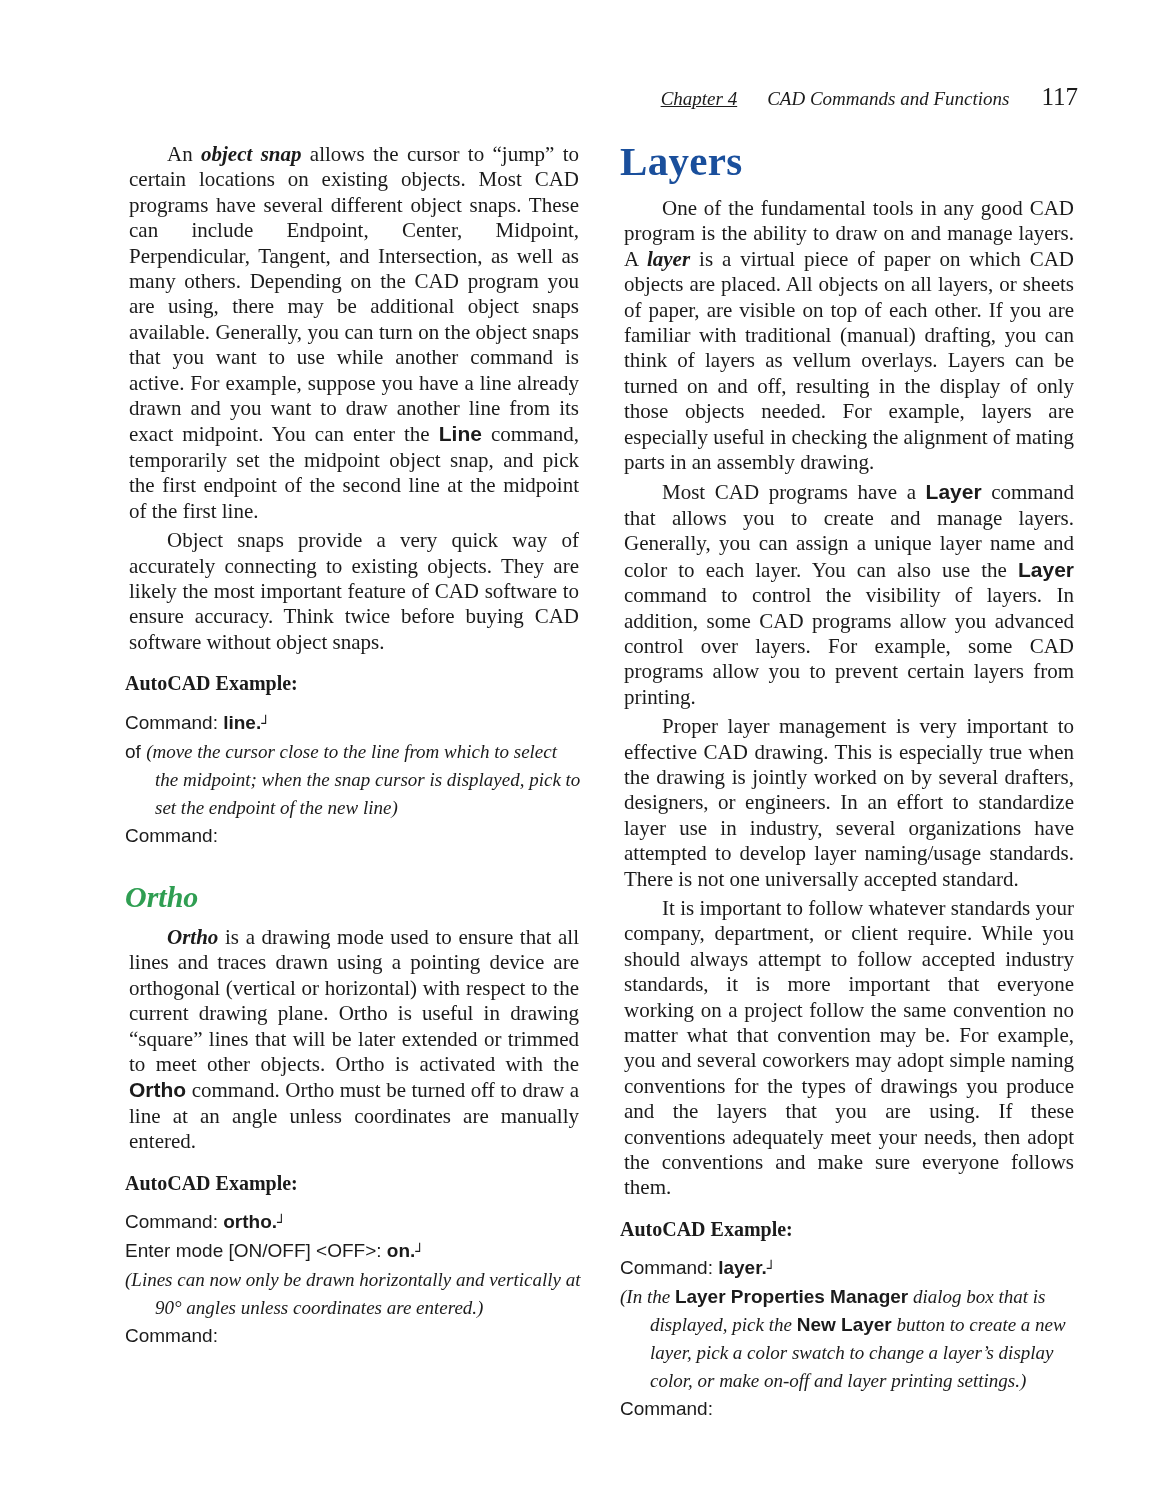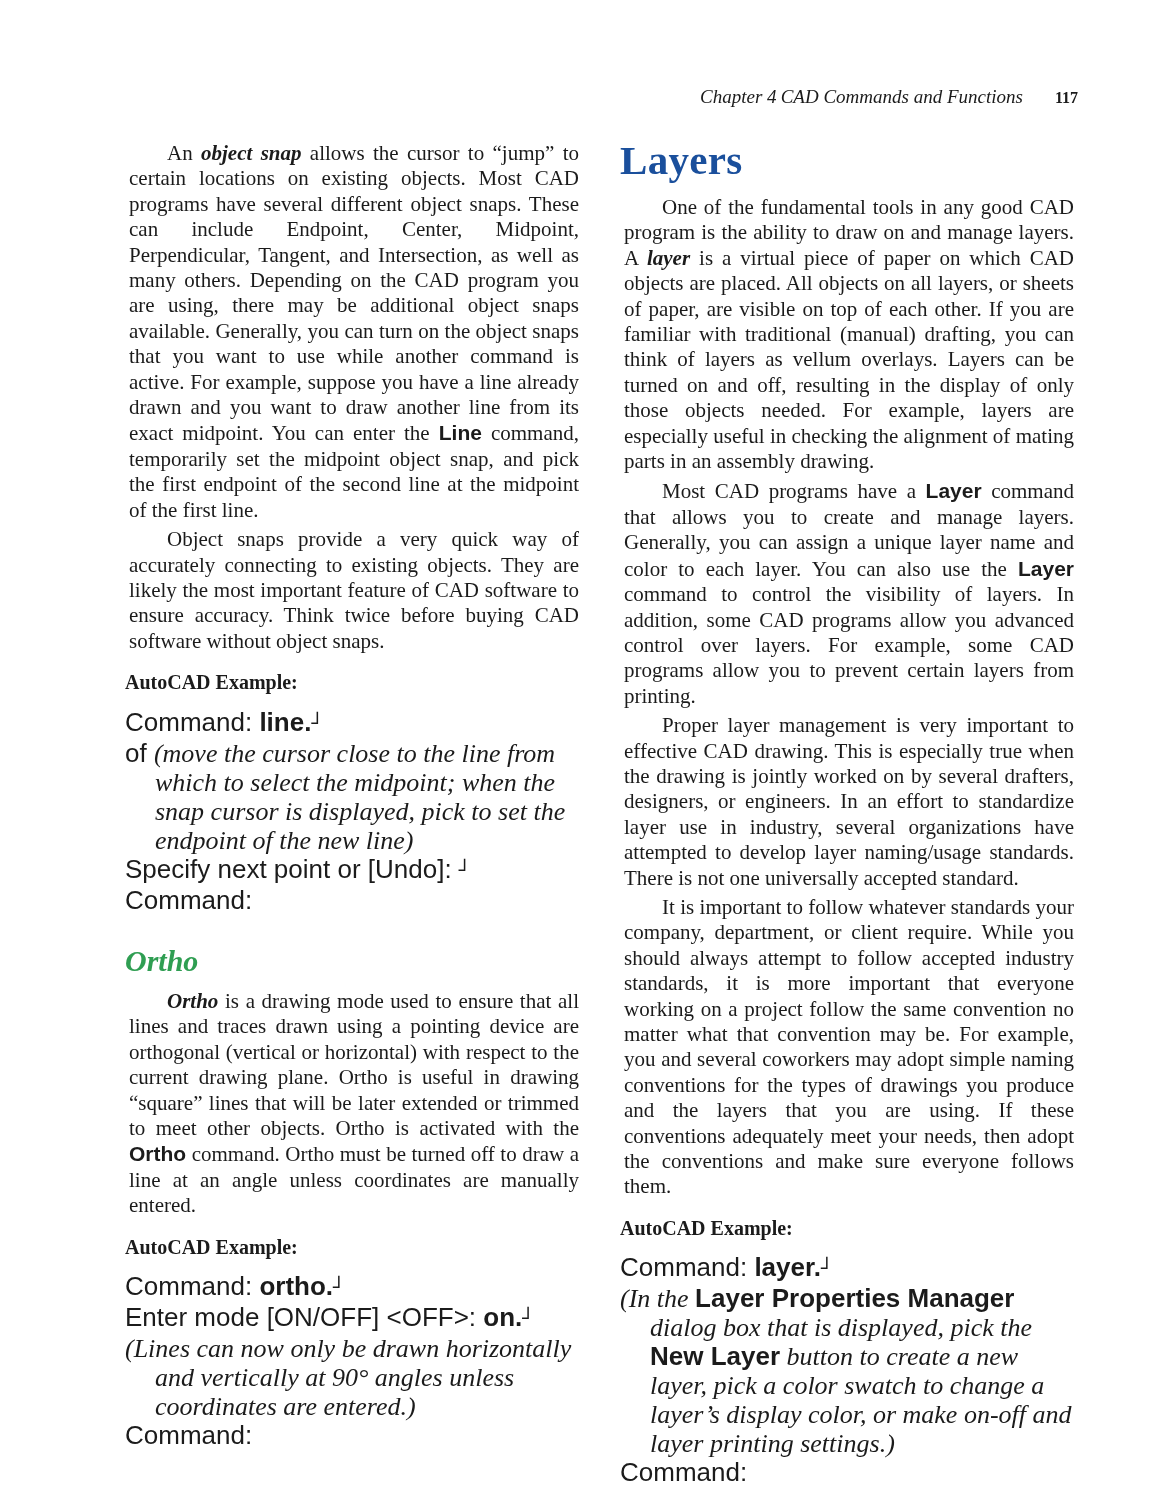--- a/index.html
+++ b/index.html
@@ -8,41 +8,41 @@
     color:#1b1b1b;
     font-family:"Liberation Serif", serif;
   }
   .page { padding:86px 78px 0 125px; box-sizing:border-box; }
 
   .running-header {
     display:flex; justify-content:flex-end; align-items:baseline;
     font-style:italic; font-size:19px; line-height:22px;
     margin-bottom:28px;
   }
-  .running-header .chap { margin-right:4px; }
+  .running-header .chap { margin-right:30px;text-decoration:underline; }
   .running-header .pagenum {
-    font-style:normal; font-weight:bold; margin-left:32px; font-size:16px;
+    font-style:normal; font-weight:normal; margin-left:32px; font-size:25px;
   }
 
   .columns { display:flex; gap:37px; }
   .col {
     width:458px; font-size:21px; line-height:25.4px;
     text-align:justify;
   }
 
   p.body { margin:4px; text-indent:38px; }
 
   .autocad-heading {
     font-weight:bold; font-size:20px; text-align:left; text-indent:0;
     margin:16px 0 12px 0;
   }
 
   .cmd-block {
     font-family:"Liberation Sans", sans-serif;
-    font-size:26px; line-height:28px; text-align:left; margin:0;
+    font-size:19px; line-height:28px; text-align:left; margin:0;
   }
   .cmd-line { padding-left:30px; text-indent:-30px; }
 
   .seg-b  { font-weight:bold; }
   .seg-i  { font-family:"Liberation Serif", serif; font-style:italic; }
   .seg-bi { font-weight:bold; font-style:italic; }
   .seg-sb { font-family:"Liberation Sans", sans-serif; font-weight:bold; }
   .seg-ret{ font-family:"DejaVu Sans", sans-serif; font-size:0.75em; position:relative; top:-1px; }
 
   h1.layers-heading {
@@ -70,21 +70,20 @@
   <div class="columns">
 
     <div class="col">
       <p class="body"><span>An </span><span class="seg-bi">object snap</span><span> allows the cursor to “jump” to certain locations on existing objects. Most CAD programs have several different object snaps. These can include Endpoint, Center, Midpoint, Perpendicular, Tangent, and Intersection, as well as many others. Depending on the CAD program you are using, there may be additional object snaps available. Generally, you can turn on the object snaps that you want to use while another command is active. For example, suppose you have a line already drawn and you want to draw another line from its exact midpoint. You can enter the </span><span class="seg-sb">Line</span><span> command, temporarily set the midpoint object snap, and pick the first endpoint of the second line at the midpoint of the first line.</span></p>
       <p class="body"><span>Object snaps provide a very quick way of accurately connecting to existing objects. They are likely the most important feature of CAD software to ensure accuracy. Think twice before buying CAD software without object snaps.</span></p>
 
       <div class="autocad-heading">AutoCAD Example:</div>
       <div class="cmd-block">
         <div class="cmd-line"><span>Command: </span><span class="seg-b">line.</span><span class="seg-ret">┘</span></div>
         <div class="cmd-line"><span>of </span><span class="seg-i">(move the cursor close to the line from which to select the midpoint; when the snap cursor is displayed, pick to set the endpoint of the new line)</span></div>
-        <div class="cmd-line"><span>Specify next point or [Undo]: </span><span class="seg-ret">┘</span></div>
         <div class="cmd-line"><span>Command:</span></div>
       </div>
 
       <h2 class="ortho-heading">Ortho</h2>
       <p class="body"><span class="seg-bi">Ortho</span><span> is a drawing mode used to ensure that all lines and traces drawn using a pointing device are orthogonal (vertical or horizontal) with respect to the current drawing plane. Ortho is useful in drawing “square” lines that will be later extended or trimmed to meet other objects. Ortho is activated with the </span><span class="seg-sb">Ortho</span><span> command. Ortho must be turned off to draw a line at an angle unless coordinates are manually entered.</span></p>
 
       <div class="autocad-heading">AutoCAD Example:</div>
       <div class="cmd-block">
         <div class="cmd-line"><span>Command: </span><span class="seg-b">ortho.</span><span class="seg-ret">┘</span></div>
         <div class="cmd-line"><span>Enter mode [ON/OFF] &lt;OFF&gt;: </span><span class="seg-b">on.</span><span class="seg-ret">┘</span></div>

